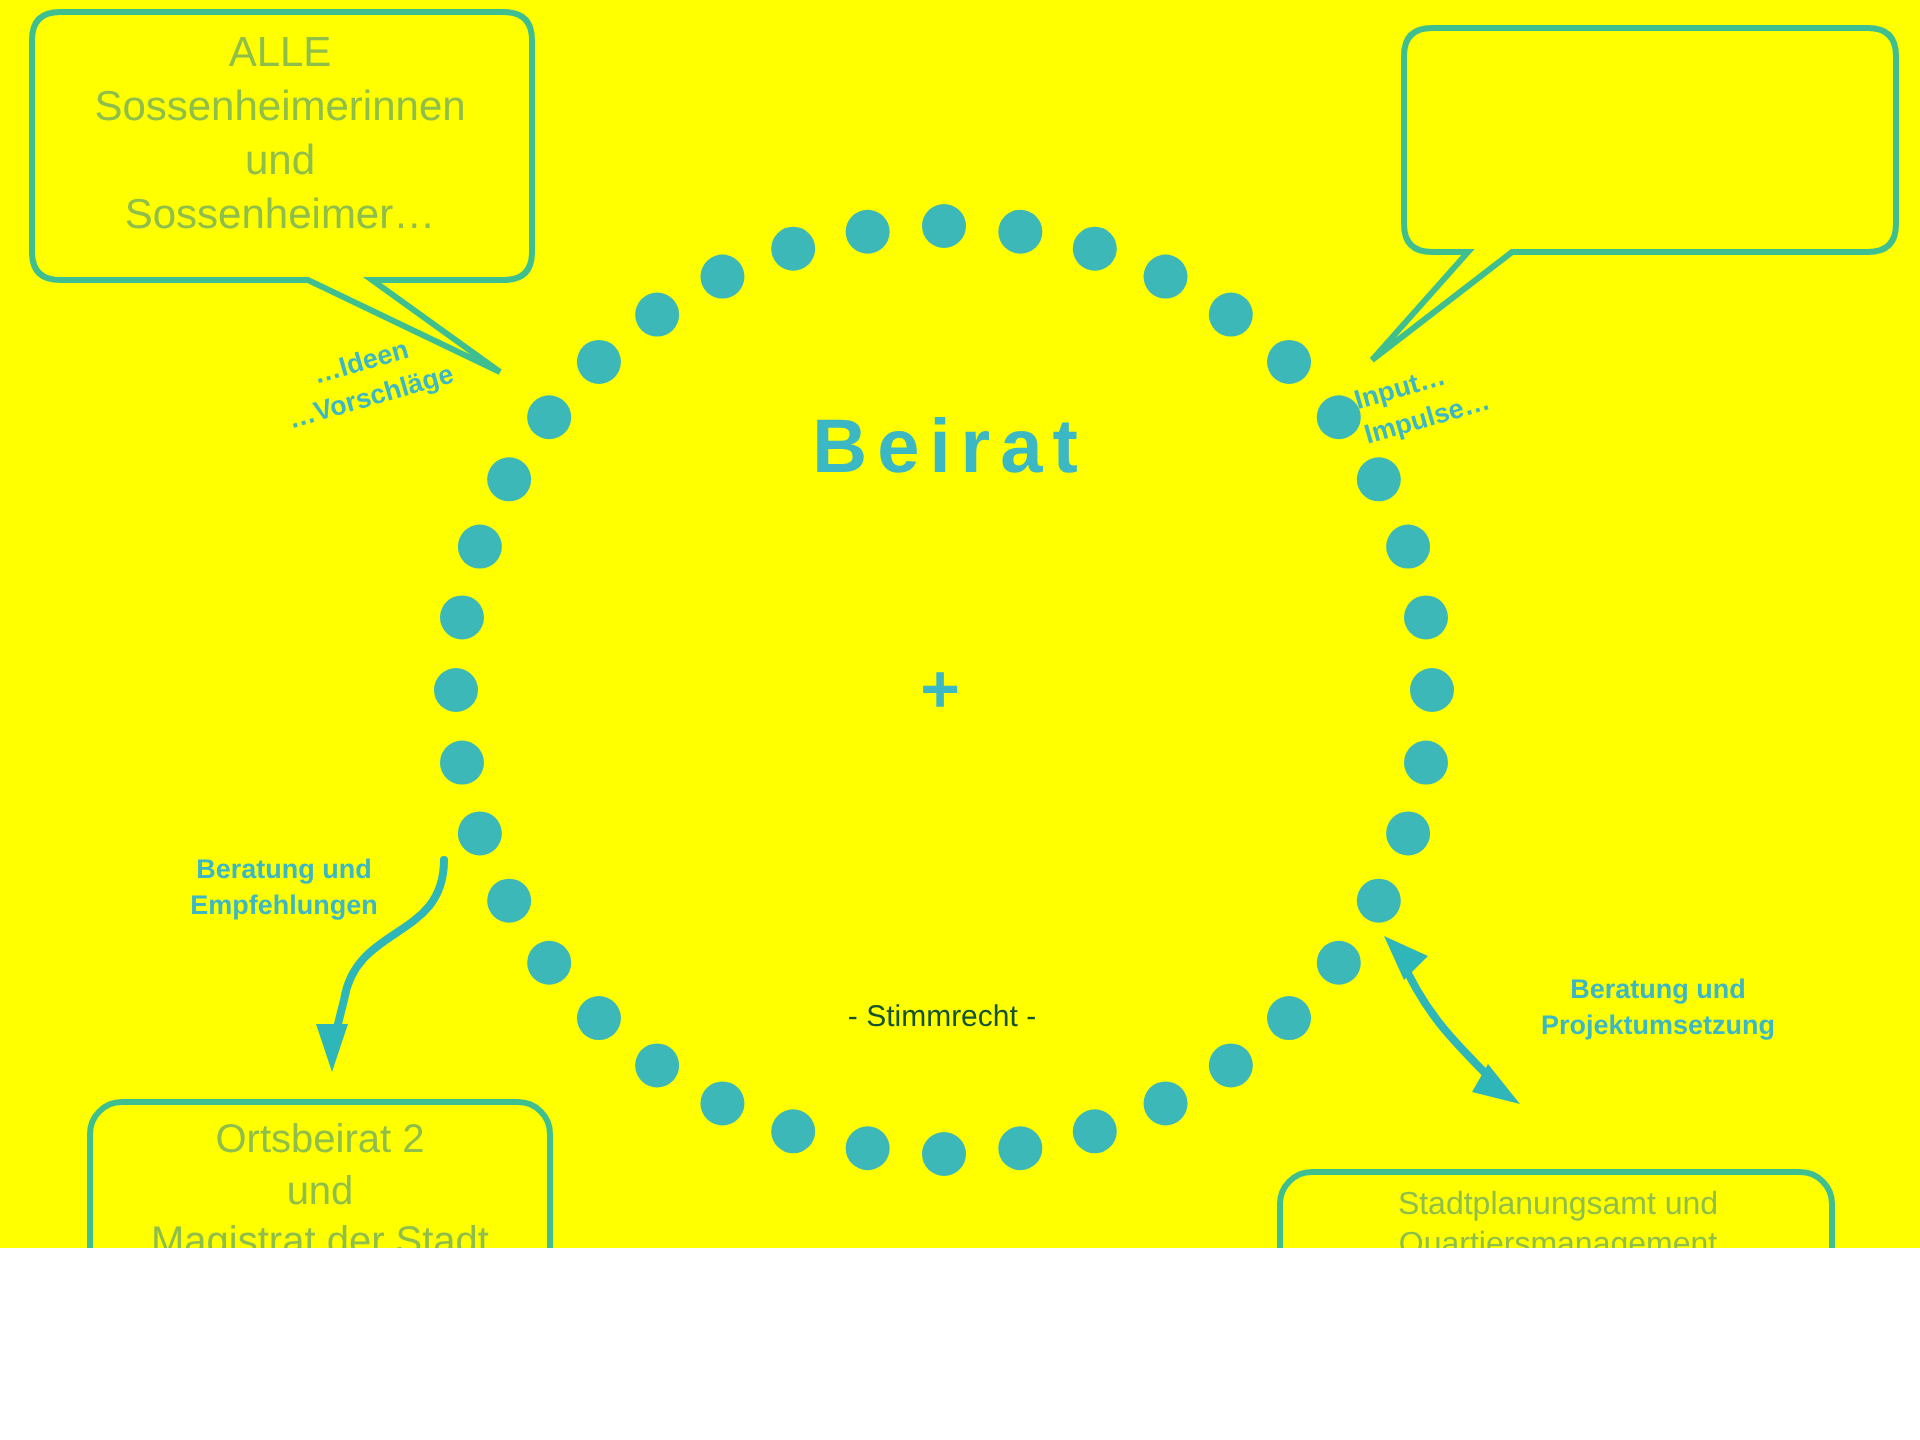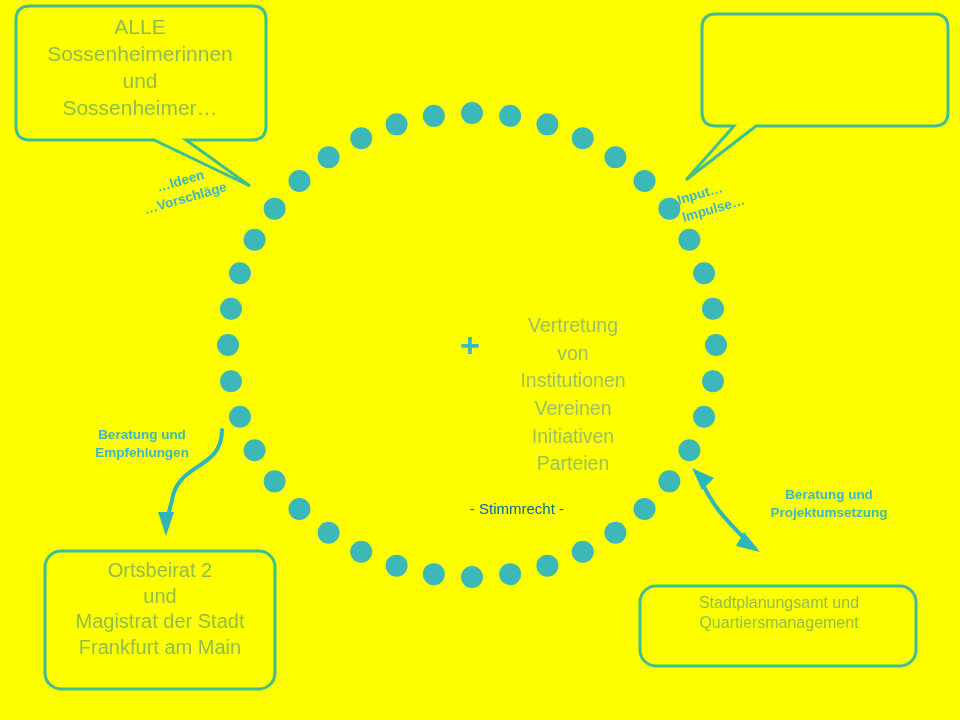--- a/index.html
+++ b/index.html
@@ -3,21 +3,21 @@
 <meta charset="utf-8">
 <style>
   html, body {
     margin: 0;
     padding: 0;
     background: #ffffff;
   }
   #canvas {
     position: relative;
     width: 960px;
-    height: 720px;
+    height: 624px;
     background: #ffff00;
     overflow: hidden;
     font-family: "Liberation Sans", sans-serif;
   }
   .svg-layer {
     position: absolute;
     left: 0;
     top: 0;
     width: 960px;
     height: 720px;
@@ -101,23 +101,23 @@
     font-size: 34px;
     font-weight: bold;
     color: #3cb8c4;
     line-height: 1;
   }
   #center-footnote {
     position: absolute;
     left: 378px;
     top: 500px;
     width: 186px;
-    text-align: right;
+    text-align: center;
     font-size: 15px;
-    color: #0369a1;
+    color: #14532d;
   }
 
   
   .annot {
     position: absolute;
     color: #3cb8c4;
     font-weight: bold;
     font-size: 13.5px;
     line-height: 1.34;
     white-space: pre-line;
@@ -234,30 +234,25 @@
 
 
   <div class="box-text" id="box-left-text">Ortsbeirat 2
 und
 Magistrat der Stadt
 Frankfurt am Main</div>
 
   <div class="box-text" id="box-right-text">Stadtplanungsamt und
 Quartiersmanagement</div>
 
+  <div id="center-title">Beirat</div>
 
 
   <div id="center-plus">+</div>
 
-  <div class="center-col" id="center-col-right">Vertretung
-von
-Institutionen
-Vereinen
-Initiativen
-Parteien</div>
 
   <div id="center-footnote">- Stimmrecht -</div>
 
   <div class="annot" id="annot-ideen">…Ideen
 …Vorschläge</div>
 
   <div class="annot" id="annot-input">Input…
 Impulse…</div>
 
   <div class="annot" id="annot-beratung-left">Beratung und

